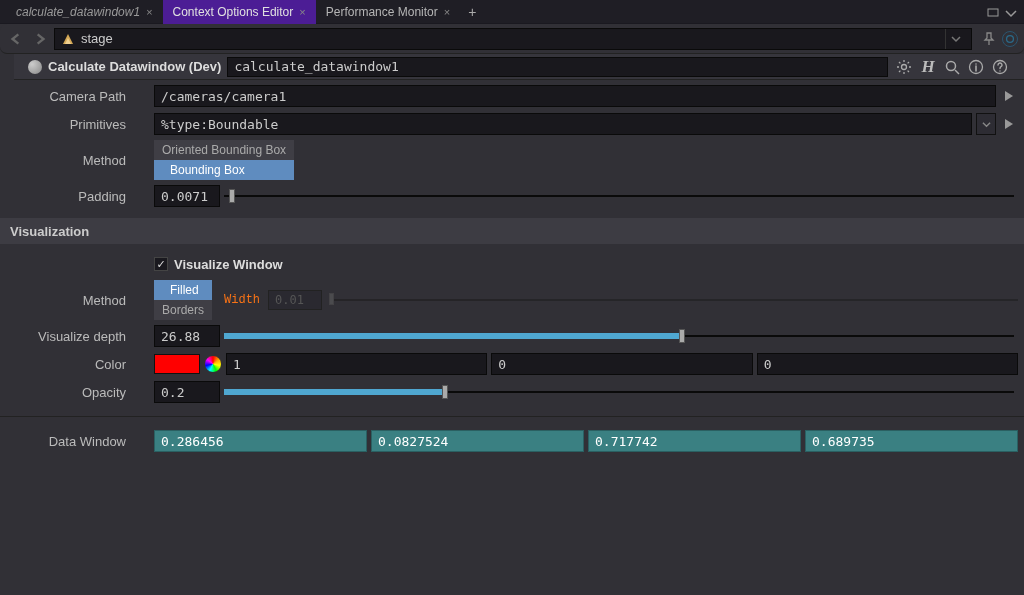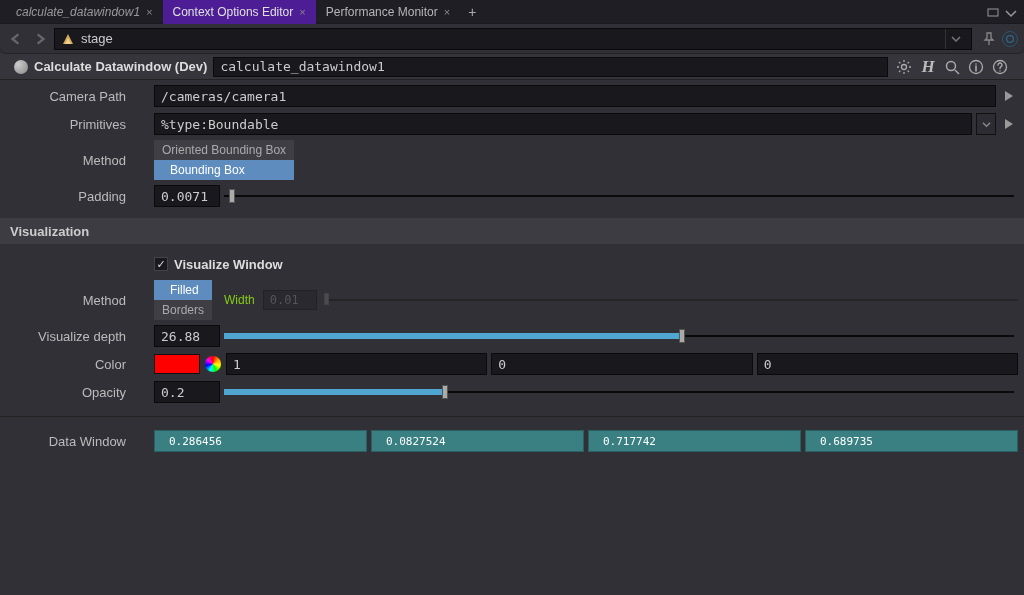--- a/index.html
+++ b/index.html
@@ -20,21 +20,21 @@
   .pathbar { display:flex; align-items:center; height:30px; background:#313036; border-bottom:1px solid #222; padding:0 6px; gap:4px;border-radius:7px; }
   .nav-arrow { width:20px; height:20px; color:#666; display:flex; align-items:center; justify-content:center; cursor:pointer; }
   .path-input { flex:1; height:22px; background:#19181d; border:1px solid #0a0a0a; color:#ccc; padding:0 6px; display:flex; align-items:center; gap:6px; font-family: monospace; font-size:13px;}
   .stage-icon { width:14px; height:14px; }
   .path-dd { width:20px; display:flex; align-items:center; justify-content:center; color:#777; border-left:1px solid #333; height:100%; cursor:pointer;}
   .pathbar-right { display:flex; gap:4px; align-items:center; margin-left:4px; }
   .pin-icon,.orb-icon { width:18px; height:18px; display:flex;align-items:center;justify-content:center; color:#888; cursor:pointer;}
   .orb-icon { border:1px solid #2a5570; border-radius:50%; width:16px; height:16px; }
 
   
-  .nodeheader { display:flex; align-items:center; height:26px; background:#36353c; border-bottom:1px solid #222; padding:0 14px; gap:6px; }
+  .nodeheader { display:flex; align-items:center; height:26px; background:#36353c; border-bottom:1px solid #222; padding:0 14px; gap:6px;margin-left:14px; }
   .node-icon { width:14px; height:14px; border-radius:50%; background: radial-gradient(circle at 30% 30%, #ccc, #888); }
   .node-title { color:#ddd; font-size:13px; font-weight:600; }
   .node-name-input { flex:1; height:20px; background:#19181d; border:1px solid #0a0a0a; color:#ccc; padding:0 6px; font-family: monospace; font-size:13px;}
   .nodeheader-right { display:flex; gap:4px; align-items:center; }
   .hdr-icon { width:20px; height:20px; display:flex; align-items:center; justify-content:center; color:#999; cursor:pointer; font-weight:bold; }
   .hdr-icon svg { width:16px; height:16px; stroke:#aaa; fill:none; }
 
   
   .params { padding:4px 6px 0 6px; }
   .row { display:flex; align-items:center; min-height:24px; margin-bottom:4px; }
@@ -62,36 +62,36 @@
   
   .checkbox-row { display:flex; align-items:center; gap:6px; margin-left:0px; height:22px;}
   .checkbox { width:14px; height:14px; background:#1a191f; border:1px solid #444; display:flex; align-items:center; justify-content:center; cursor:pointer;}
   .checkbox.checked::after { content:"✓"; color:#ddd; font-size:11px; line-height:1;}
   .check-label { color:#bbb; font-size:13px; }
 
   
   .section-header { height:26px; background:#3d3c43; display:flex; align-items:center; padding:0 10px; color:#ccc; font-size:13px; font-weight:600; margin:10px -6px 8px -6px; }
 
   
-  .width-label { color:#84cc16; margin-left:8px; margin-right:4px; font-size:12px;}
+  .width-label { color:#f97316; margin-left:8px; margin-right:4px; font-size:12px;font-family:Liberation Mono, monospace;}
   .width-input { width:54px; height:20px; background:#2a2930; border:1px solid #222; color:#555; padding:0 6px; font-family:monospace; font-size:12px;}
   .width-slider { flex:1; position:relative; height:18px; margin-left:6px; opacity:.5;}
   .width-slider .slider-track{left:0;right:0;top:8px;height:2px;background:#1a1a1a;}
   .width-slider .slider-thumb{position:absolute;left:0;top:2px;width:5px;height:12px;background:#666;}
 
   
   .color-swatch { width:46px; height:20px; background:#ff0000; border:1px solid #111; cursor:pointer;}
   .color-wheel { width:18px; height:18px; border-radius:50%; background: conic-gradient(red,orange,yellow,lime,cyan,blue,magenta,red); border:1px solid #333; cursor:pointer;}
   .color-comp { flex:1; height:22px; background:#19181d; border:1px solid #0a0a0a; color:#ccc; padding:0 6px; font-family:monospace; font-size:13px;}
 
   
   .hdiv { height:1px; background:#222; margin:12px -6px; }
 
   
-  .dw-val { flex:1; height:22px; background:#3a8082; color:#fff; padding:0 14px; font-family:monospace; font-size:11px; display:flex; align-items:center; border:1px solid #2a6062;}
+  .dw-val { flex:1; height:22px; background:#3a8082; color:#fff; padding:0 6px; font-family:monospace; font-size:13px; display:flex; align-items:center; border:1px solid #2a6062;}
 
 </style>
 </head>
 <body>
 
 <div class="tabbar">
   <div class="tab inactive">
     <span>calculate_datawindow1</span>
     <span class="tab-close">×</span>
   </div>

